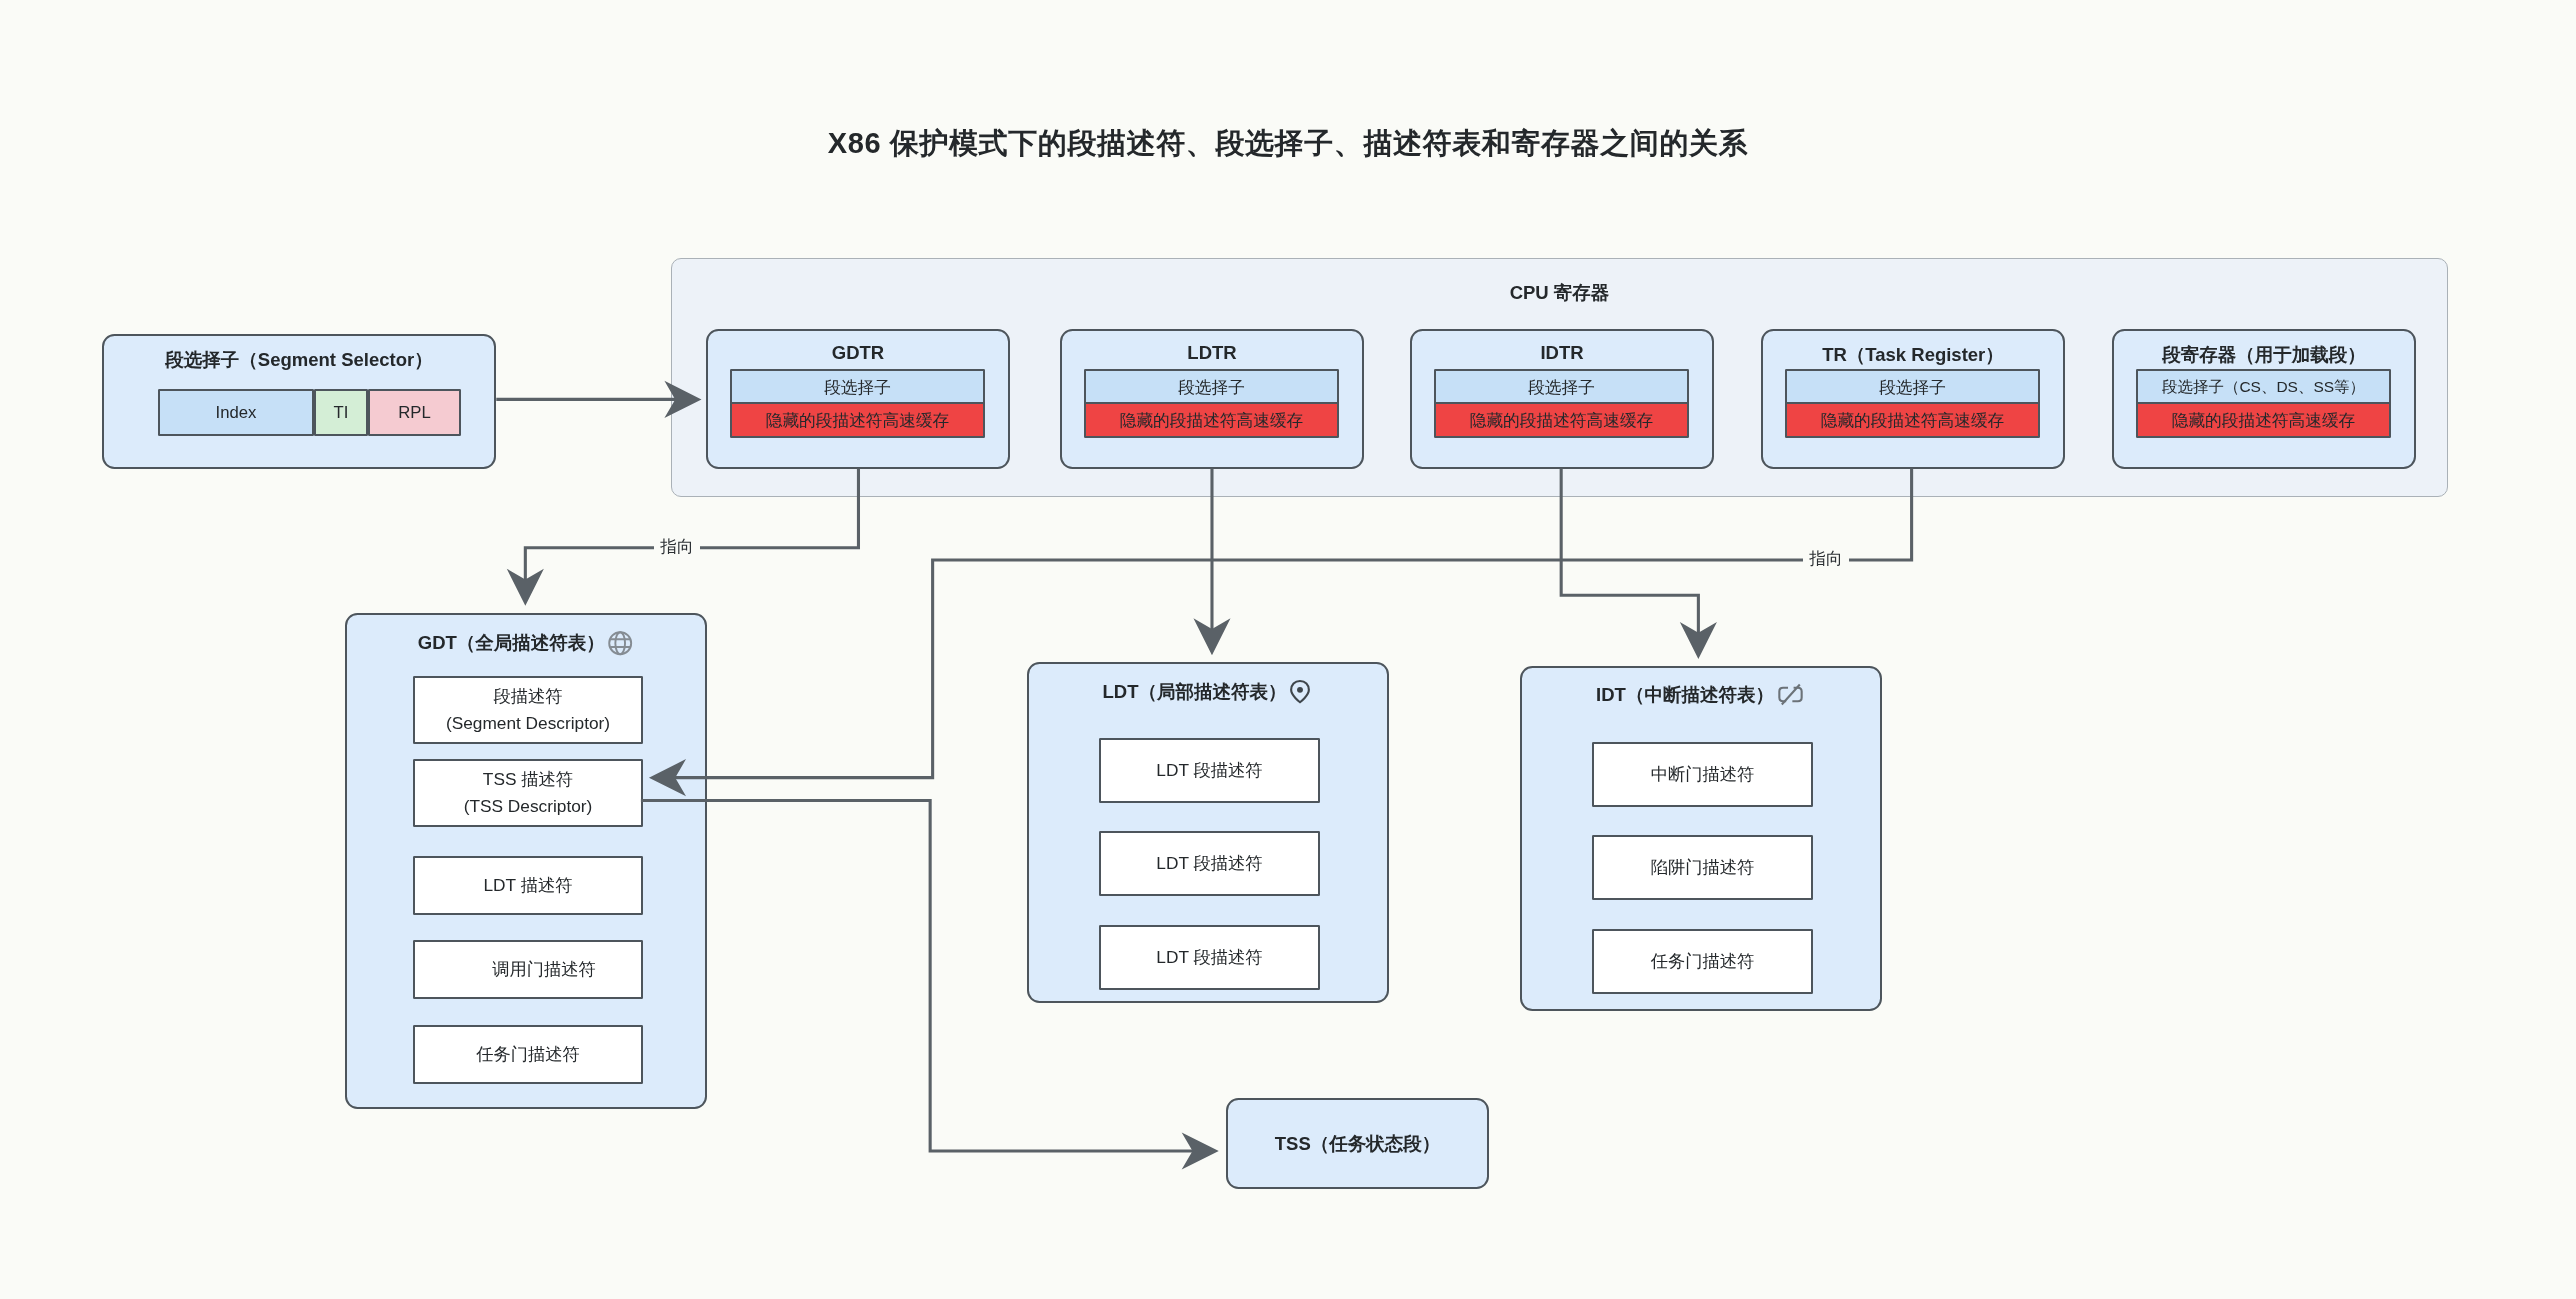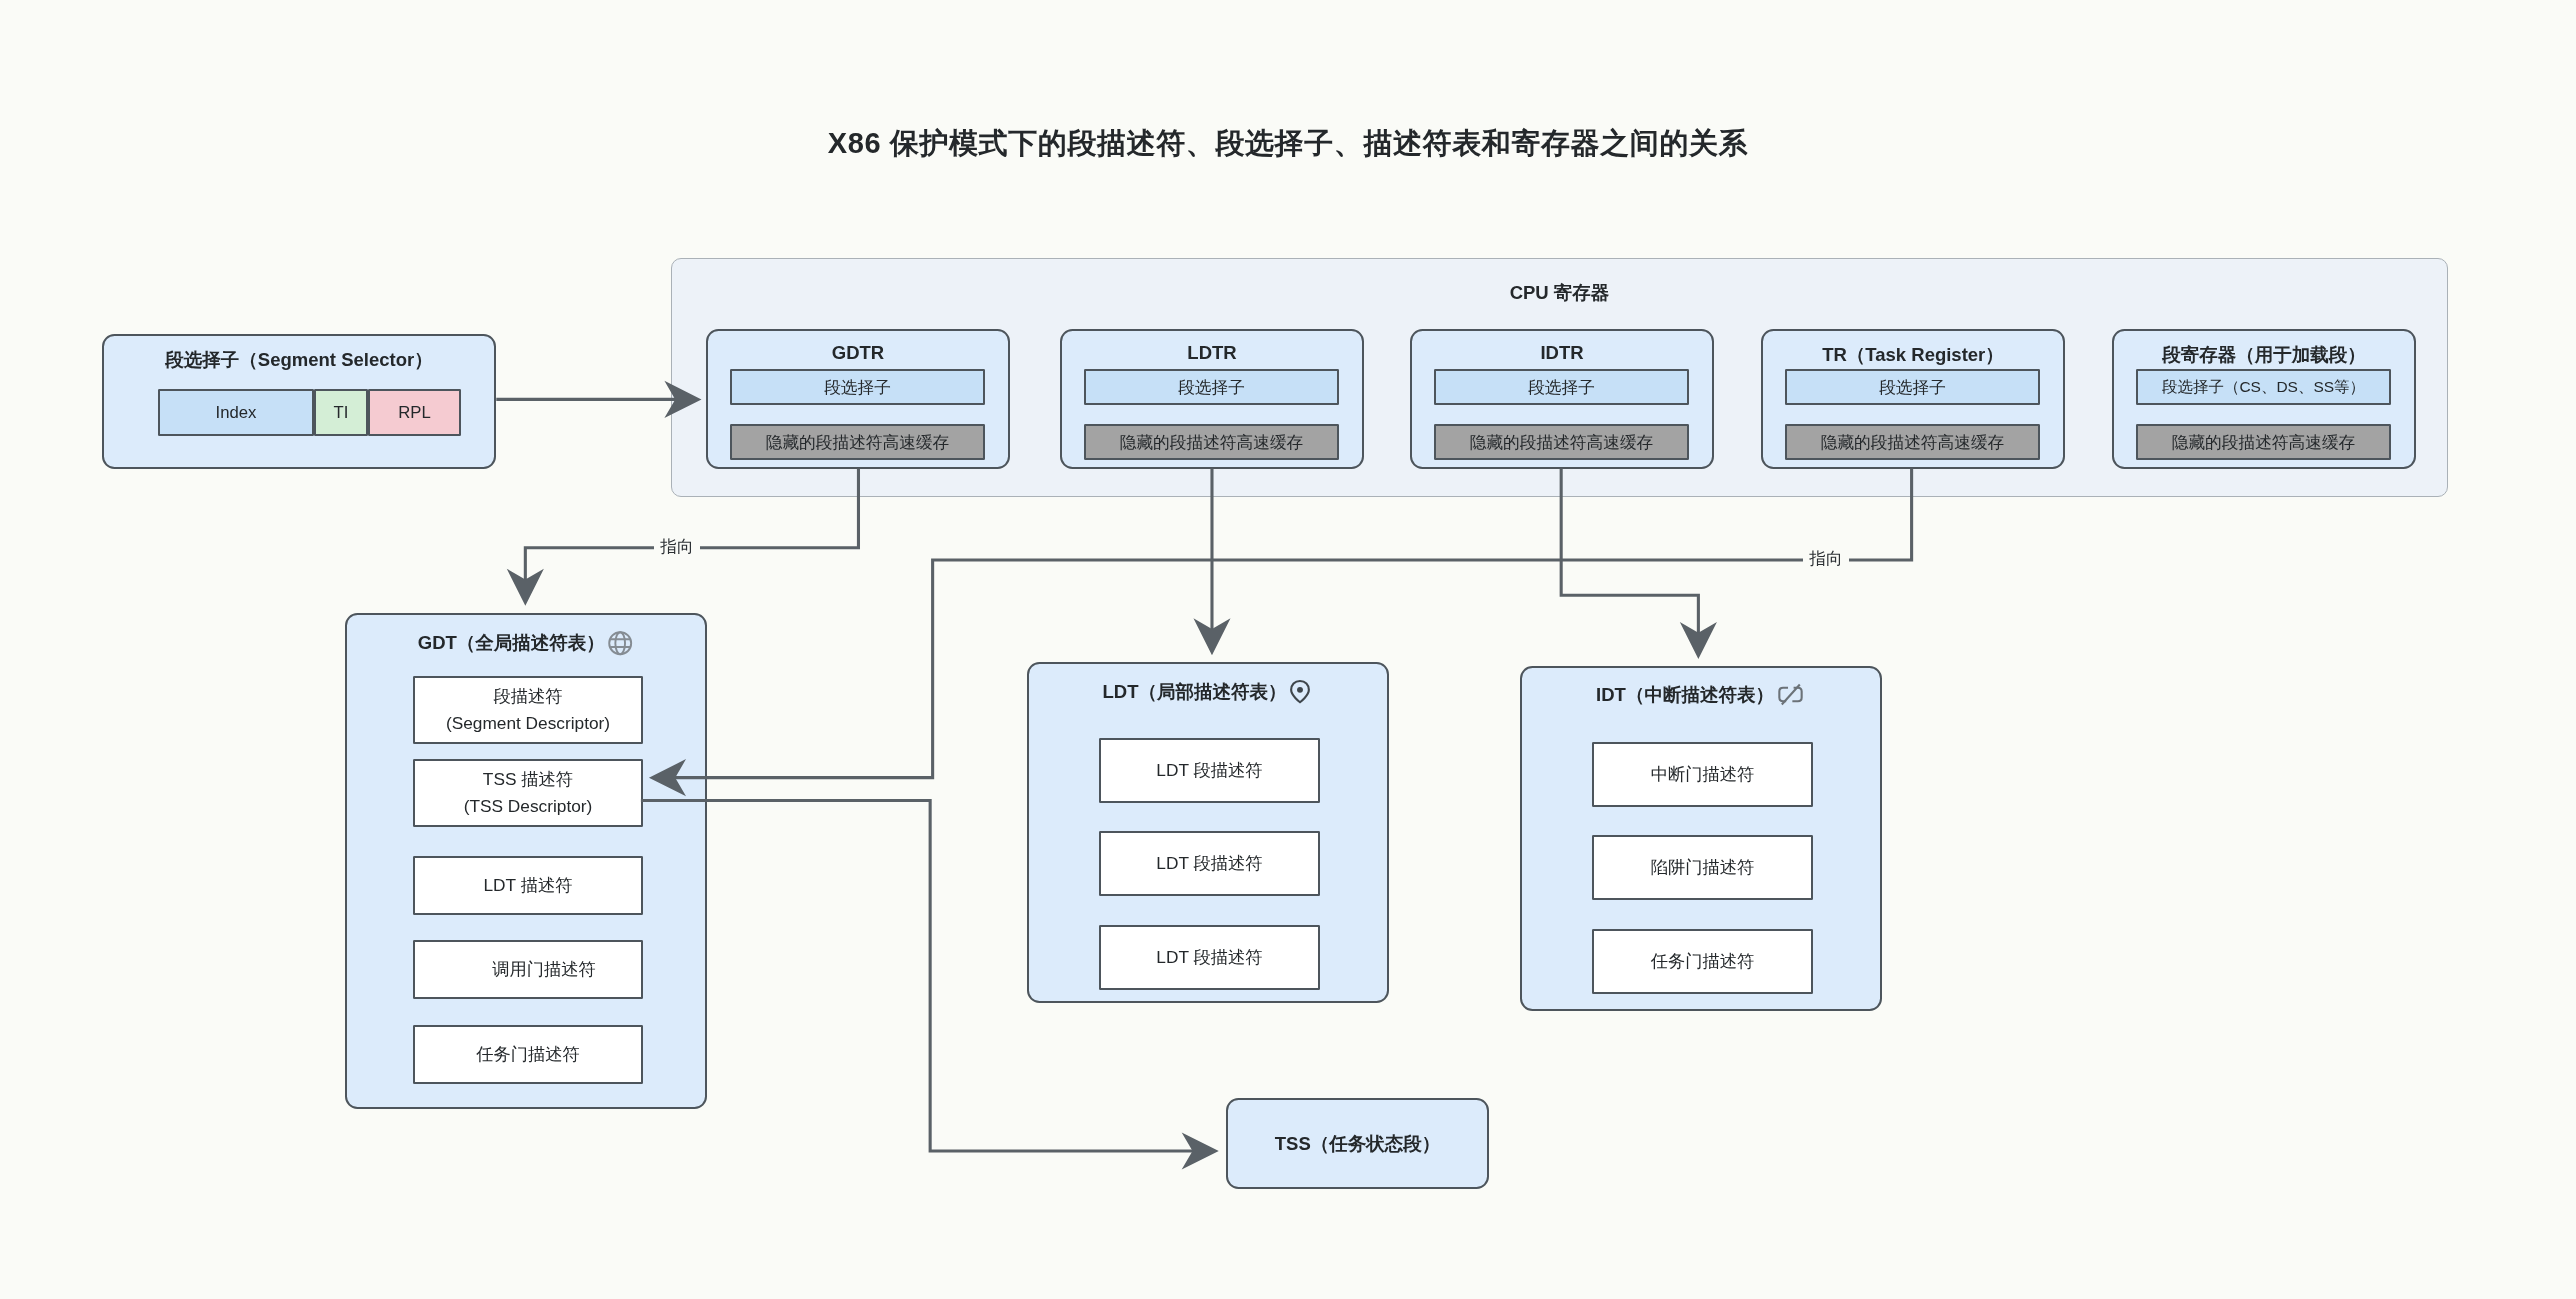--- a/index.html
+++ b/index.html
@@ -9,21 +9,21 @@
               font-size:29px;font-weight:700;letter-spacing:0.6px;}
   
   .bluebox{position:absolute;background:#dcebfb;border:2.5px solid #4d555c;border-radius:12.4px;box-sizing:border-box;}
   .cpubox{position:absolute;background:#edf2f8;border:1.9px solid #aab1b7;border-radius:10px;box-sizing:border-box;}
   .boxtitle{position:absolute;left:0;top:11px;width:100%;text-align:center;font-size:18.5px;font-weight:700;}
   .titlerow{position:absolute;left:0;top:13.6px;width:100%;display:flex;align-items:center;justify-content:center;gap:1px;}
   .titlerow .t{font-size:18.5px;font-weight:700;}
   .row{position:absolute;left:22px;width:255px;height:36px;border:2.5px solid #4d555c;box-sizing:border-box;
        display:flex;align-items:center;justify-content:center;font-size:16.7px;border-radius:1.2px;}
   .row.sel{top:38px;background:#c6e0f7;}
-  .row.cache{top:93px;background:#a3a3a3;}
+  .row.cache{top:71px;background:#ef4444;}
   .whitebox{position:absolute;background:#ffffff;border:2.5px solid #4d555c;box-sizing:border-box;
             display:flex;flex-direction:column;align-items:center;justify-content:center;
             font-size:17.3px;line-height:1.55;text-align:center;border-radius:1.2px;}
   .field{height:47px;border:2.5px solid #4d555c;box-sizing:border-box;display:flex;align-items:center;
          justify-content:center;font-size:16.7px;border-radius:1.2px;margin-left:8px;}
   #connectors{position:absolute;left:0;top:0;pointer-events:none;}
   .linelabel{position:absolute;background:#fafbf7;padding:1.2px 6.2px;font-size:16.7px;color:#2b2f33;}
   .icon{display:inline-block;line-height:0;}
 </style>
 </head>

